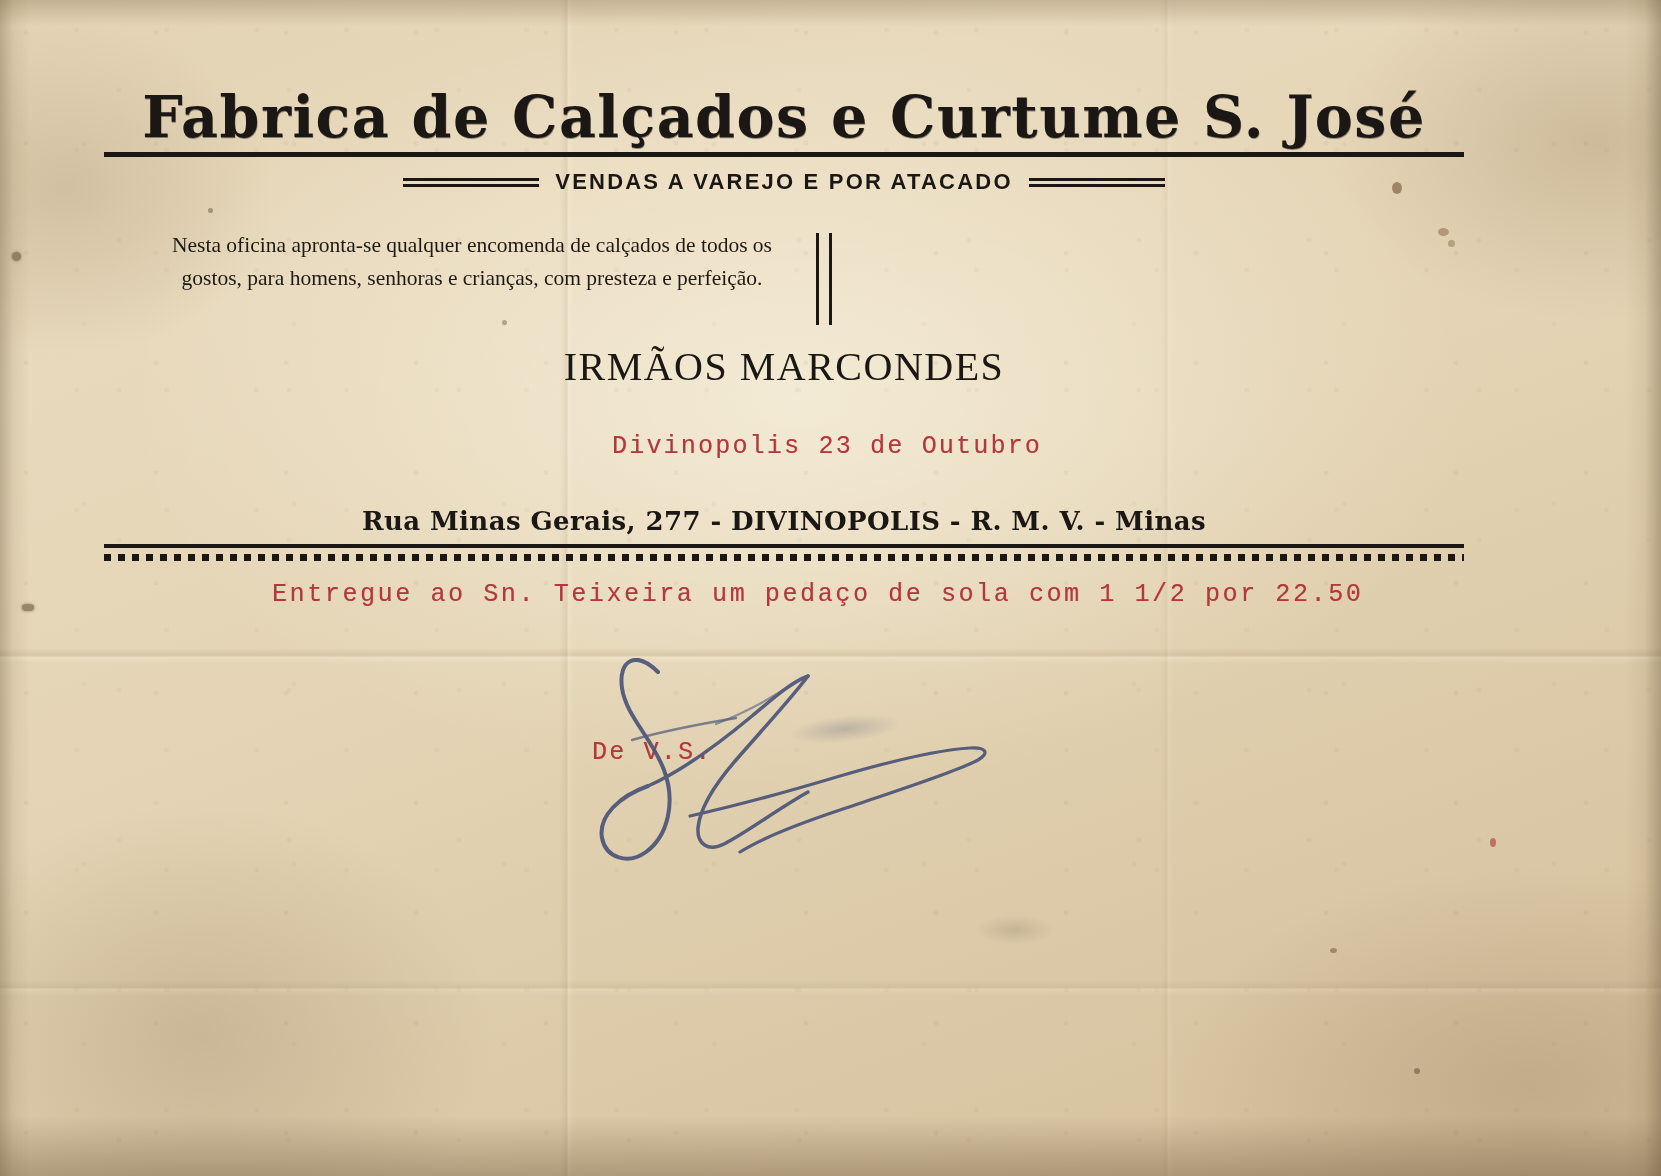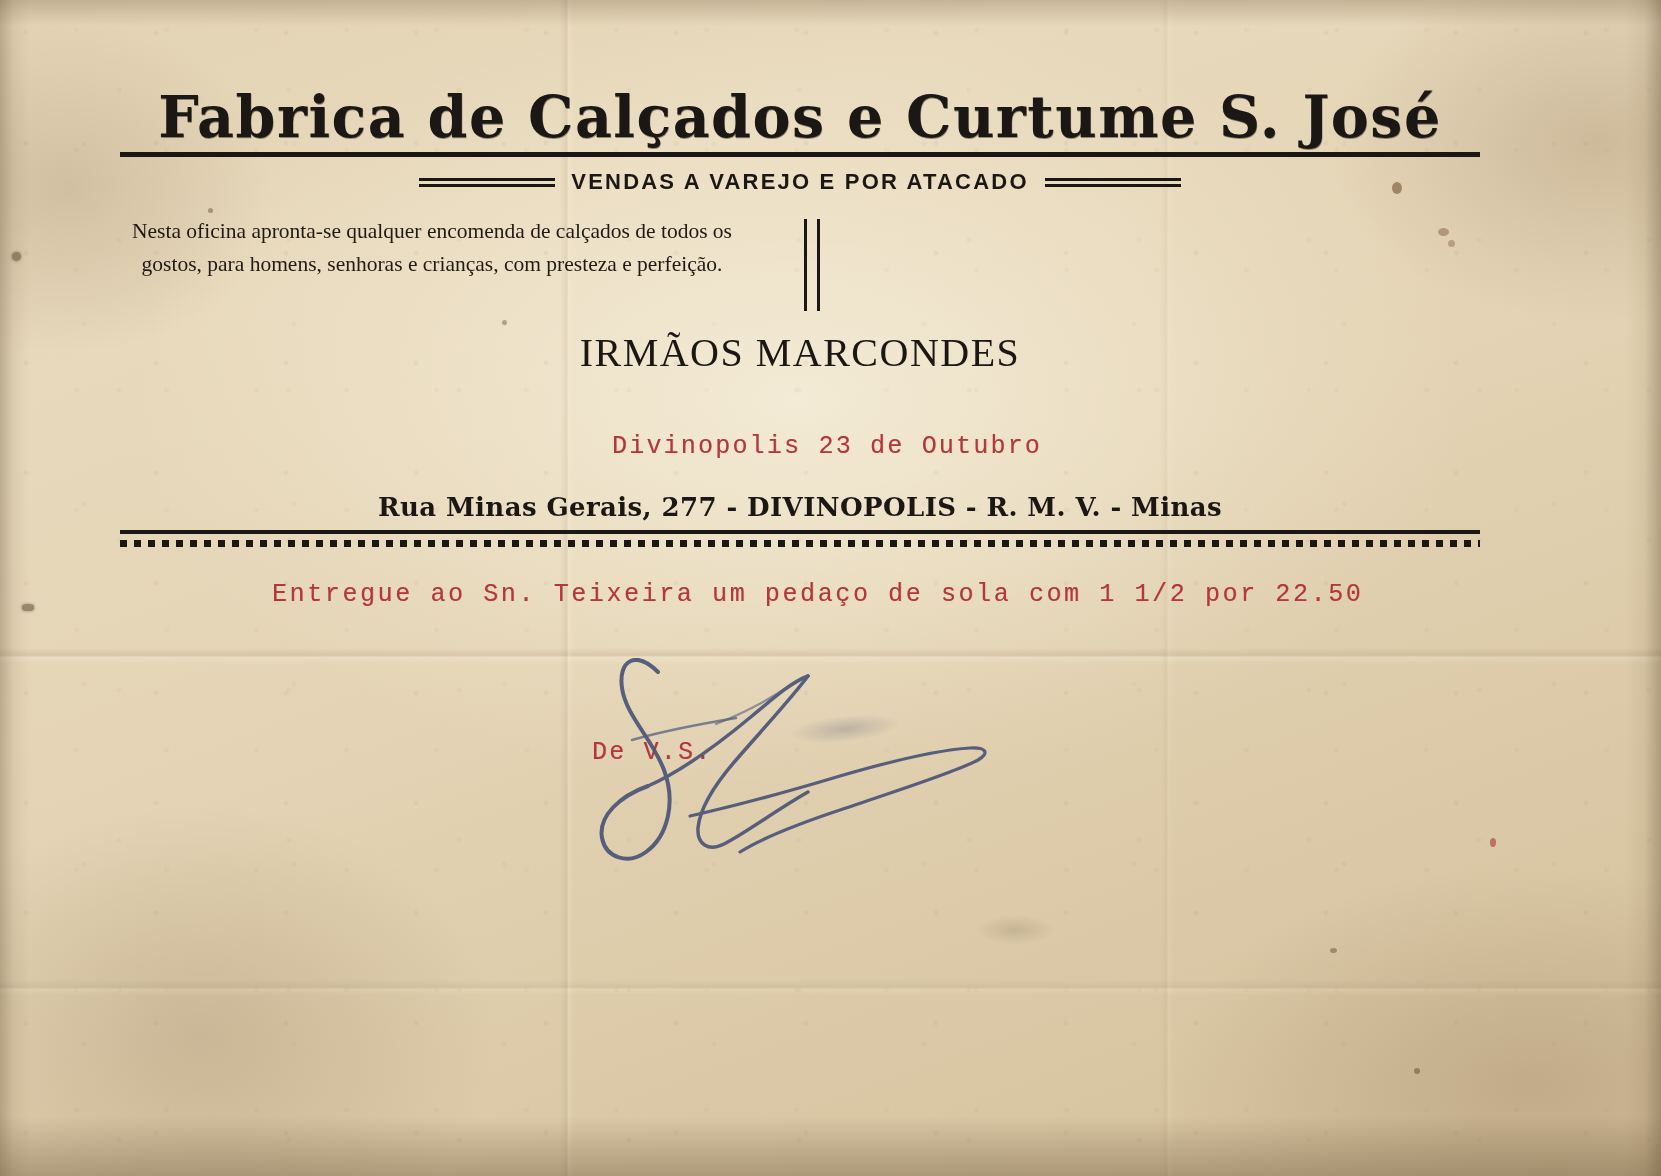--- a/index.html
+++ b/index.html
@@ -103,21 +103,21 @@
   .spot.s3 { left: 1448px; top: 240px; width: 7px; height: 7px; background: rgba(110,70,40,0.35); }
   .spot.s4 { left: 1490px; top: 838px; width: 6px; height: 9px; background: rgba(170,40,40,0.55); }
   .spot.s5 { left: 1414px; top: 1068px; width: 6px; height: 6px; background: rgba(90,70,45,0.5); }
   .spot.s6 { left: 1330px; top: 948px; width: 7px; height: 5px; background: rgba(90,70,45,0.45); }
   .spot.s7 { left: 208px; top: 208px; width: 5px; height: 5px; background: rgba(90,70,45,0.45); }
   .spot.s8 { left: 502px; top: 320px; width: 5px; height: 5px; background: rgba(90,70,45,0.4); }
 
   
   .letterhead {
     position: absolute;
-    left: 120px;
+    left: 104px;
     top: 88px;
     width: 1360px;
   }
 
   .company-title {
     font-family: "DejaVu Serif", serif;
     font-weight: bold;
     font-size: 57px;
     letter-spacing: 1.5px;
     color: #1b1714;
@@ -150,24 +150,24 @@
   .tagline {
     font-family: Liberation Sans, sans-serif;
     font-weight: bold;
     font-size: 22px;
     letter-spacing: 2.2px;
     color: #1b1714;
     white-space: nowrap;
   }
 
   .blurbs {
-    margin-top: 20px;
+    margin-top: 34px;
     display: flex;
     align-items: stretch;
-    justify-content: space-between;
+    justify-content: flex-end;
   }
   .blurb {
     width: 600px;
     font-family: "Liberation Serif", serif;
     font-size: 21.5px;
     line-height: 1.55;
     color: #201a15;
     text-align: center;
   }
   .blurb.left { text-align: justify; text-align-last: center; padding: 0 12px; }

